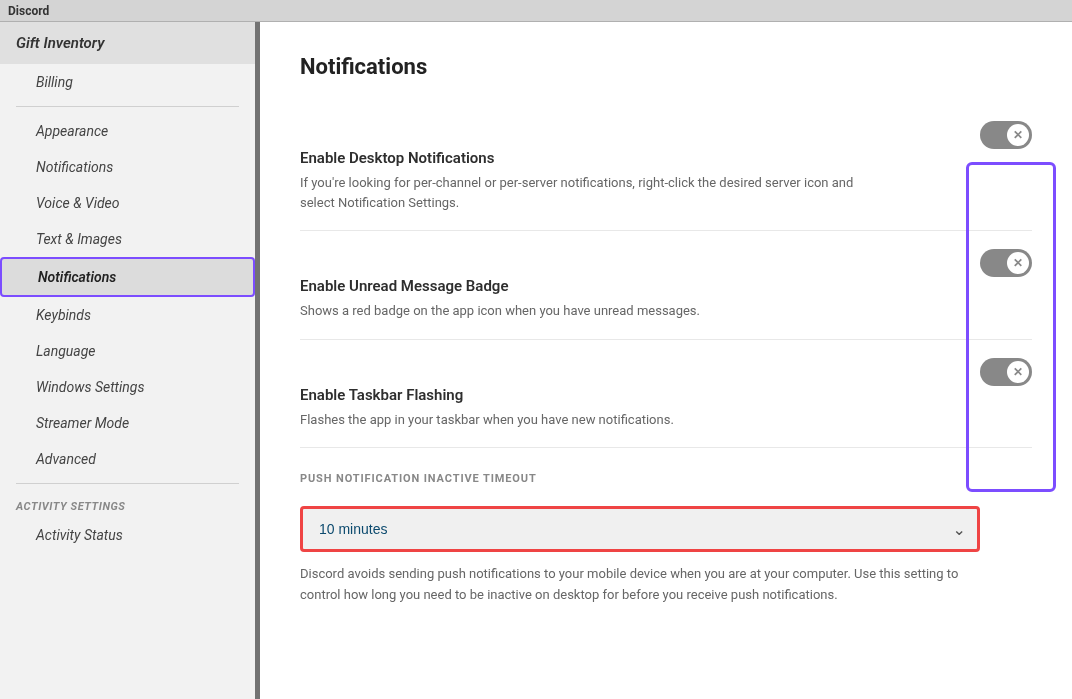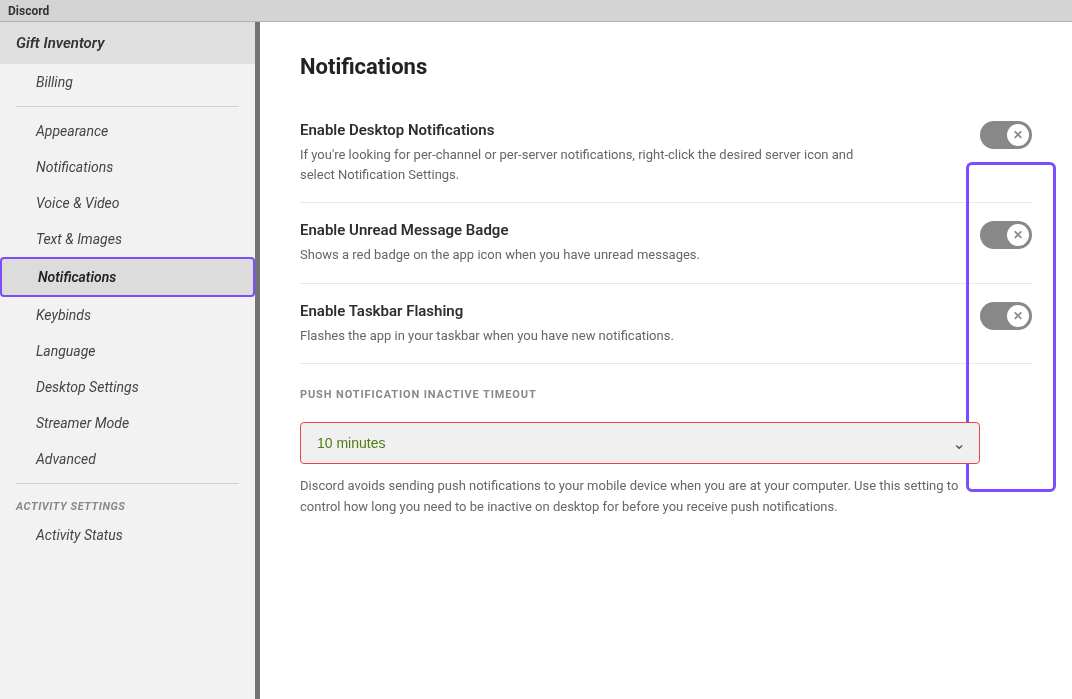--- a/index.html
+++ b/index.html
@@ -96,20 +96,21 @@
       justify-content: space-between;
       padding: 18px 0;
       border-bottom: 1px solid #e8e8e8;
       gap: 20px;
     }
     .setting-row:last-of-type {
       border-bottom: none;
     }
     .setting-text {
       flex: 1;
+      margin-top: 28px;
     }
     .setting-label {
       font-size: 15px;
       font-weight: 600;
       color: #2e2e2e;
       margin-bottom: 6px;
     }
     .setting-description {
       font-size: 13px;
       color: #666;
@@ -171,23 +172,23 @@
       letter-spacing: 0.08em;
       text-transform: uppercase;
       margin-top: 24px;
       margin-bottom: 21px;
     }
     .dropdown-select {
       width: 100%;
       max-width: 680px;
       padding: 12px 16px;
       font-size: 14px;
-      color: #4d7c0f;
+      color: #0c4a6e;
       background: #f0f0f0;
-      border: 1px solid #ef4444;
+      border: 3px solid #ef4444;
       border-radius: 4px;
       appearance: none;
       cursor: pointer;
       -webkit-appearance: none;
       position: relative;
     }
     .dropdown-container {
       position: relative;
       max-width: 680px;
     }
@@ -224,21 +225,21 @@
     <div class="sidebar-top-item">Gift Inventory</div>
     <div class="sidebar-item">Billing</div>
     <div class="sidebar-divider"></div>
     <div class="sidebar-item">Appearance</div>
     <div class="sidebar-item">Notifications</div>
     <div class="sidebar-item">Voice &amp; Video</div>
     <div class="sidebar-item">Text &amp; Images</div>
     <div class="sidebar-item active">Notifications</div>
     <div class="sidebar-item">Keybinds</div>
     <div class="sidebar-item">Language</div>
-    <div class="sidebar-item">Desktop Settings</div>
+    <div class="sidebar-item">Windows Settings</div>
     <div class="sidebar-item">Streamer Mode</div>
     <div class="sidebar-item">Advanced</div>
     <div class="sidebar-divider"></div>
     <div class="sidebar-section-label">ACTIVITY SETTINGS</div>
     <div class="sidebar-item">Activity Status</div>
   </div>
 
   <div class="content">
     <div class="page-title">Notifications</div>
 

